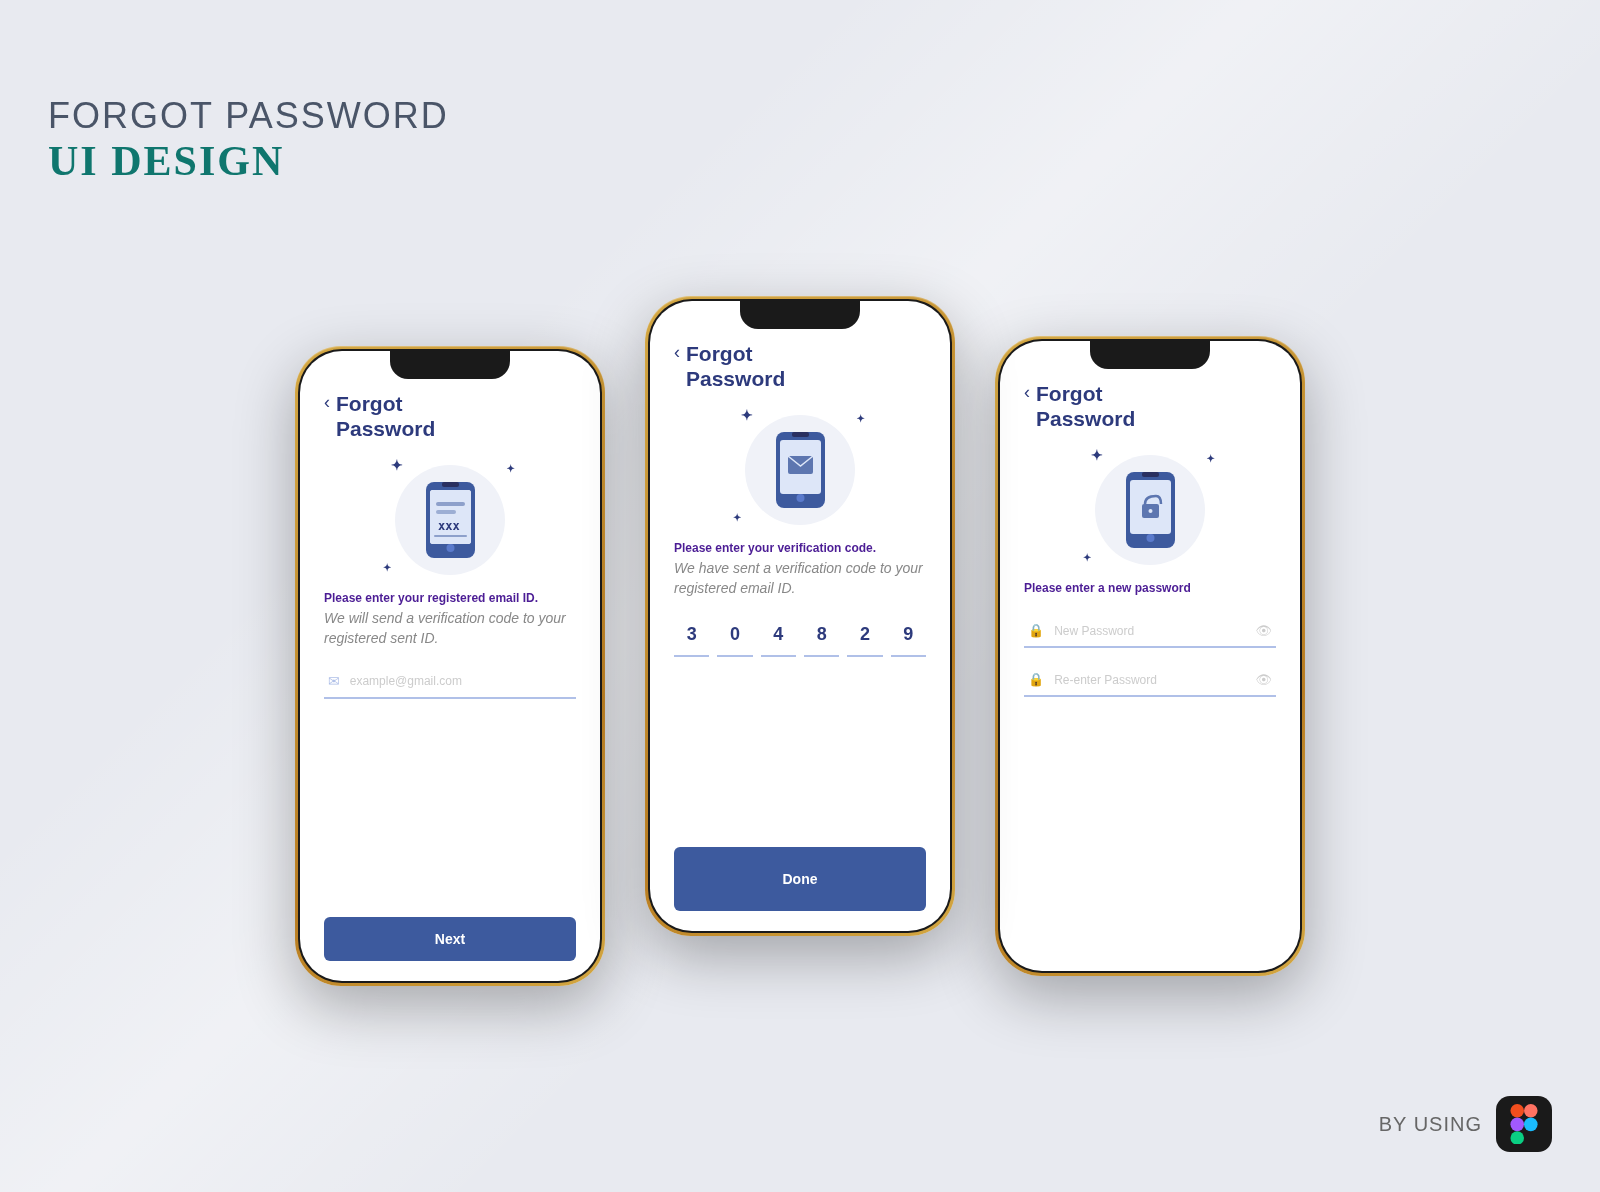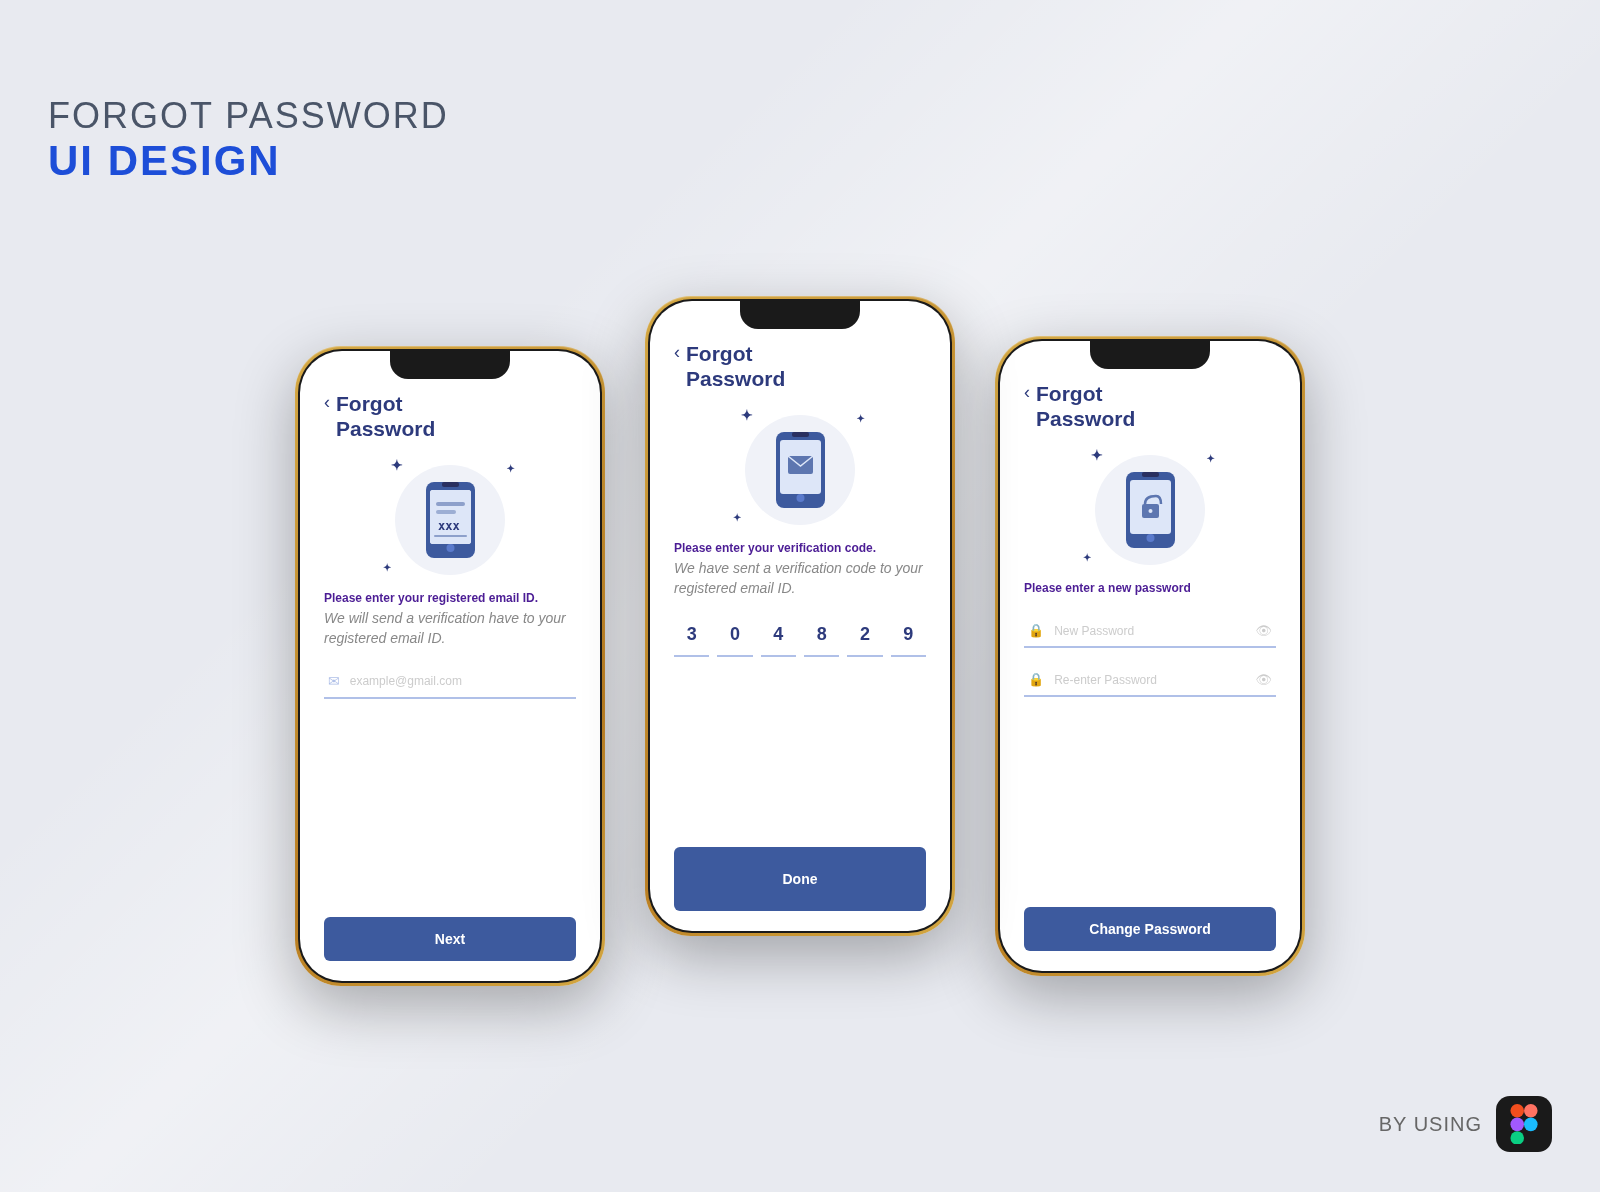--- a/index.html
+++ b/index.html
@@ -21,23 +21,24 @@
       font-size: 36px;
       font-weight: 400;
       color: #4a5568;
       letter-spacing: 2px;
       text-transform: uppercase;
       margin-top: 47px;
     }
     .page-title-line2 {
       font-size: 42px;
       font-weight: 800;
-      color: #1d4ed8;
+      color: #0f766e;
       letter-spacing: 2px;
       text-transform: uppercase;
+      font-family: Liberation Serif, serif;
     }
 
     
     .light-band {
       position: absolute;
       top: 0; left: 0; right: 0; bottom: 0;
       background: linear-gradient(135deg, transparent 30%, rgba(255,255,255,0.35) 45%, transparent 60%);
       pointer-events: none;
     }
 
@@ -367,21 +368,21 @@
 
                 <circle cx="32.5" cy="68" r="4" fill="#5a7acc"></circle>
 
                 <rect x="24" y="2" width="17" height="5" rx="2" fill="#2a3060"></rect>
               </svg>
             </div>
           </div>
 
           <div class="description-section">
             <div class="description-bold">Please enter your registered email ID.</div>
-            <div class="description-sub">We will send a verification have to your registered email ID.</div>
+            <div class="description-sub">We will send a verification code to your registered sent ID.</div>
           </div>
 
           <div class="input-field-wrapper">
             <span class="input-icon">✉</span>
             <span class="input-placeholder">example@gmail.com</span>
           </div>
 
           <div class="spacer"></div>
 
           <button class="next-button">Next</button>
@@ -484,21 +485,20 @@
           </div>
 
           <div class="password-field-wrapper">
             <span class="lock-icon">🔒</span>
             <span class="input-placeholder">Re-enter Password</span>
             <span class="eye-icon">👁</span>
           </div>
 
           <div class="spacer"></div>
 
-          <button class="change-password-button">Change Password</button>
         </div>
       </div>
     </div>
   </div>
 
 </div>
 
 <div class="figma-badge">
   <span class="by-using-text">BY USING</span>
   <div class="figma-icon-box">

